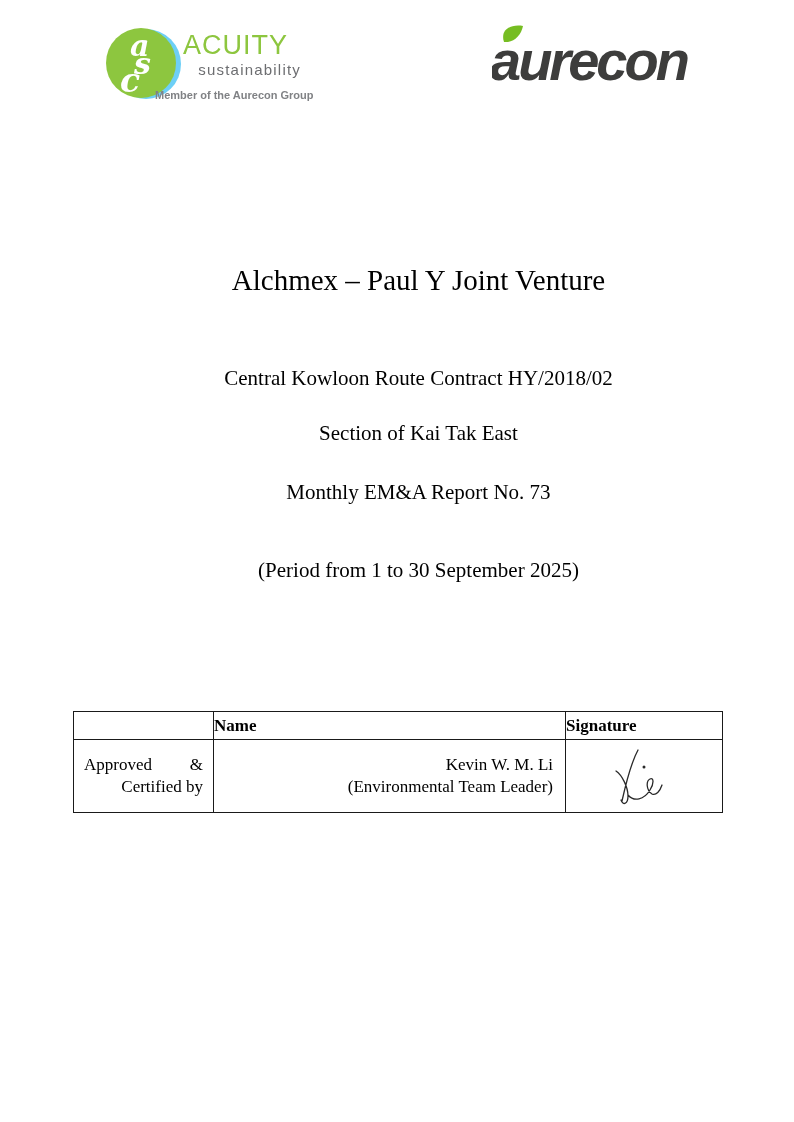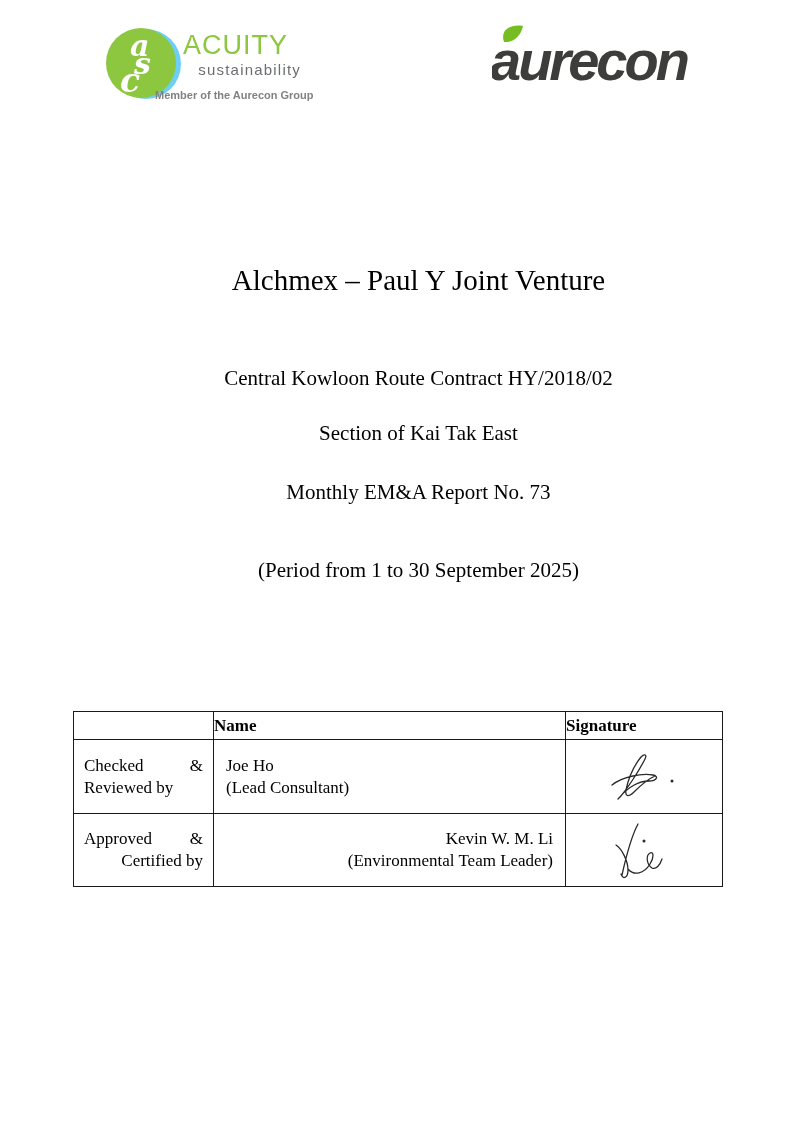--- a/index.html
+++ b/index.html
@@ -113,39 +113,20 @@
         <col class="c3">
       </colgroup>
     <thead>
       <tr>
         <th></th>
         <th>Name</th>
         <th>Signature</th>
       </tr>
     </thead>
     <tbody>
-      <tr class="row-h2">
-        <td class="role-cell">
-          <div class="role-line1">
-            <span>Checked</span>
-            <span>&amp;</span>
-          </div>
-          <div>Reviewed by</div>
-        </td>
-        <td class="name-cell">
-          <div>Joe Ho</div>
-          <div>(Lead Consultant)</div>
-        </td>
-        <td class="sig-cell">
-          <svg width="120" height="60" viewBox="0 0 120 60">
-            <path class="sig-stroke" d="M34,52 C42,44 55,24 61,12 C63,8 61,6 57,10 C49,20 44,33 42,43 C41,49 44,51 50,45 C56,39 64,32 71,29 M28,38 C38,30 57,26 69,28 C75,29 73,34 65,34 C55,34 44,40 36,50"></path>
-            <circle cx="88" cy="34" r="1.5" fill="#2a2a2a"></circle>
-          </svg>
-        </td>
-      </tr>
       <tr class="row-h3">
         <td class="role-cell">
           <div class="role-line1">
             <span>Approved</span>
             <span>&amp;</span>
           </div>
           <div>Certified by</div>
         </td>
         <td class="name-cell">
           <div>Kevin W. M. Li</div>

